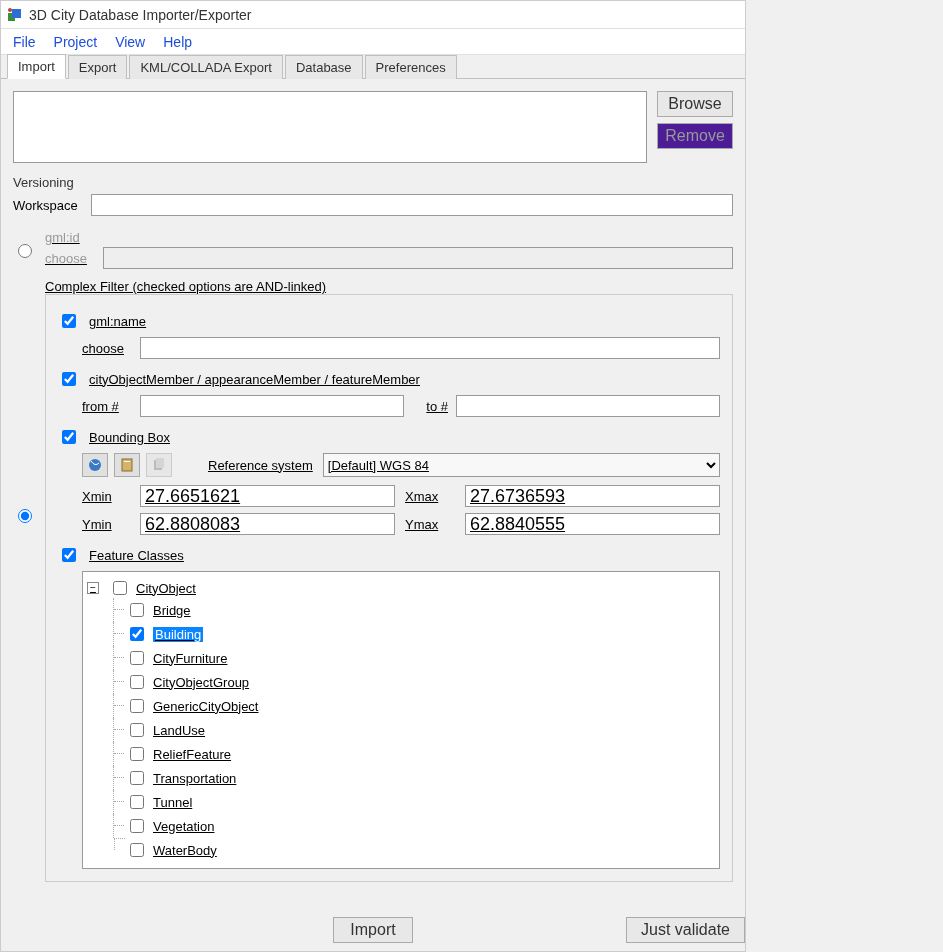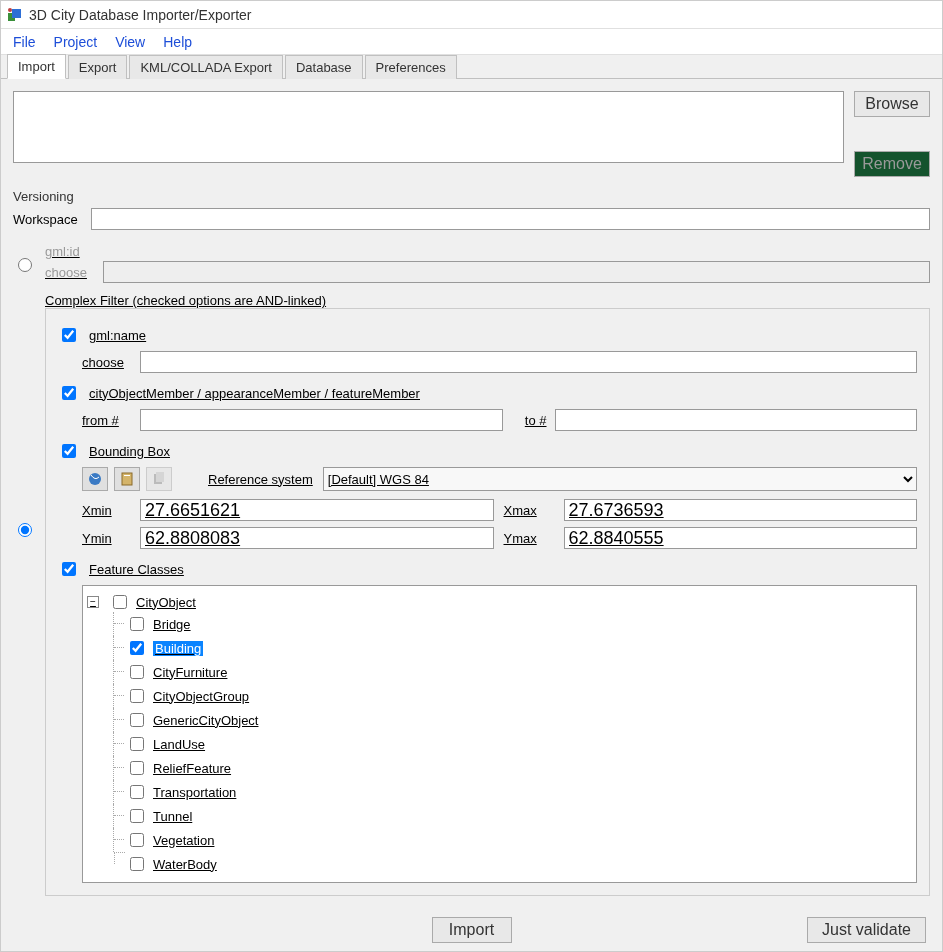--- a/index.html
+++ b/index.html
@@ -1,18 +1,18 @@
 <!DOCTYPE html>
 <html><head>
 <meta charset="utf-8">
 <style>
 * { box-sizing: border-box; font-family: "Segoe UI", Tahoma, sans-serif; font-size: 13px; }
 body { margin: 0; background: #f0f0f0; width: 943px; height: 952px; overflow: hidden; }
 
-.window { width: 943px; height: 952px; background: #f0f0f0; border: 1px solid #ccc; display: flex; flex-direction: column; }
+.window { width: 746px; height: 952px; background: #f0f0f0; border: 1px solid #ccc; display: flex; flex-direction: column; }
 
 
 .titlebar { height: 28px; display: flex; align-items: center; padding: 0 6px; gap: 6px; background: #fff; border-bottom: 1px solid #e0e0e0; }
 .titlebar .appicon { width: 16px; height: 16px; }
 .titlebar .title { font-size: 14px; color: #333; }
 
 
 .menubar { height: 26px; display: flex; align-items: stretch; padding-left: 4px; gap: 2px; background: #fff; border-bottom: 1px solid #e0e0e0; }
 .menubar .item { padding: 4px 8px; font-size: 14px; color: #1d4ed8; display: flex; align-items: center; cursor: default; }
 
@@ -22,21 +22,21 @@
 .tab.active { background: #fff; border-bottom: 1px solid #fff; }
 
 
 .panel { flex: 1; padding: 12px; background: #f0f0f0; position: relative; overflow: auto; }
 
 
 .filebox-row { display: flex; gap: 10px; }
 .filebox { flex: 1; height: 72px; border: 1px solid #999; background: #fff; }
 .sidebuttons { width: 76px; display: flex; flex-direction: column; gap: 6px; }
 .btn { height: 26px; border: 1px solid #aaa; background: #e8e8e8; font-size: 16px; color: #333; cursor: pointer; display: flex; align-items: center; justify-content: center; }
-.btn.disabled { color: #999; background: #14532d; margin-top: 28px; }
+.btn.disabled { color: #999; background: #4c1d95; }
 
 
 .group { margin-top: 12px; }
 .grouptitle { font-size: 13px; color: #333; margin-bottom: 4px; }
 .fieldrow { display: flex; align-items: center; gap: 8px; }
 .fieldrow label { min-width: 70px; }
 input[type=text] { height: 22px; border: 1px solid #999; padding: 0 4px; background: #fff; font-size: 18px; width: 100%; }
 input[type=text].disabled { background: #eee; color: #888; }
 select { height: 24px; border: 1px solid #999; background: #f8f8f8; }
 
@@ -68,21 +68,21 @@
 .tree li::before { content: ""; position: absolute; left: 0; top: 11px; width: 10px; border-top: 1px dotted #aaa; }
 .tree li:last-child { border-left: 1px dotted transparent; }
 .tree li:last-child::before { border-left: 1px dotted #aaa; height: 11px; top: 0; }
 .tree .node { display: flex; align-items: center; gap: 6px; }
 .tree .expander { width: 12px; height: 12px; border: 1px solid #888; background: #fff; display: inline-flex; align-items: center; justify-content: center; font-size: 10px; line-height: 1; margin-right: 4px; }
 .tree .label.selected { background: #0a84ff; color: #fff; padding: 0 2px; }
 
 
 .bottombar { display: flex; justify-content: center; align-items: center; padding: 8px; position: relative; }
 .bottombar .btn { min-width: 80px; padding: 0 14px; }
-.bottombar .right { position: absolute; right: 16px; }
+.bottombar .right { position: absolute; right: 0; }
 
 </style>
 </head>
 <body>
 
 <div class="window">
 
   <div class="titlebar">
     <span class="appicon">
       <svg width="16" height="16" viewBox="0 0 16 16">

